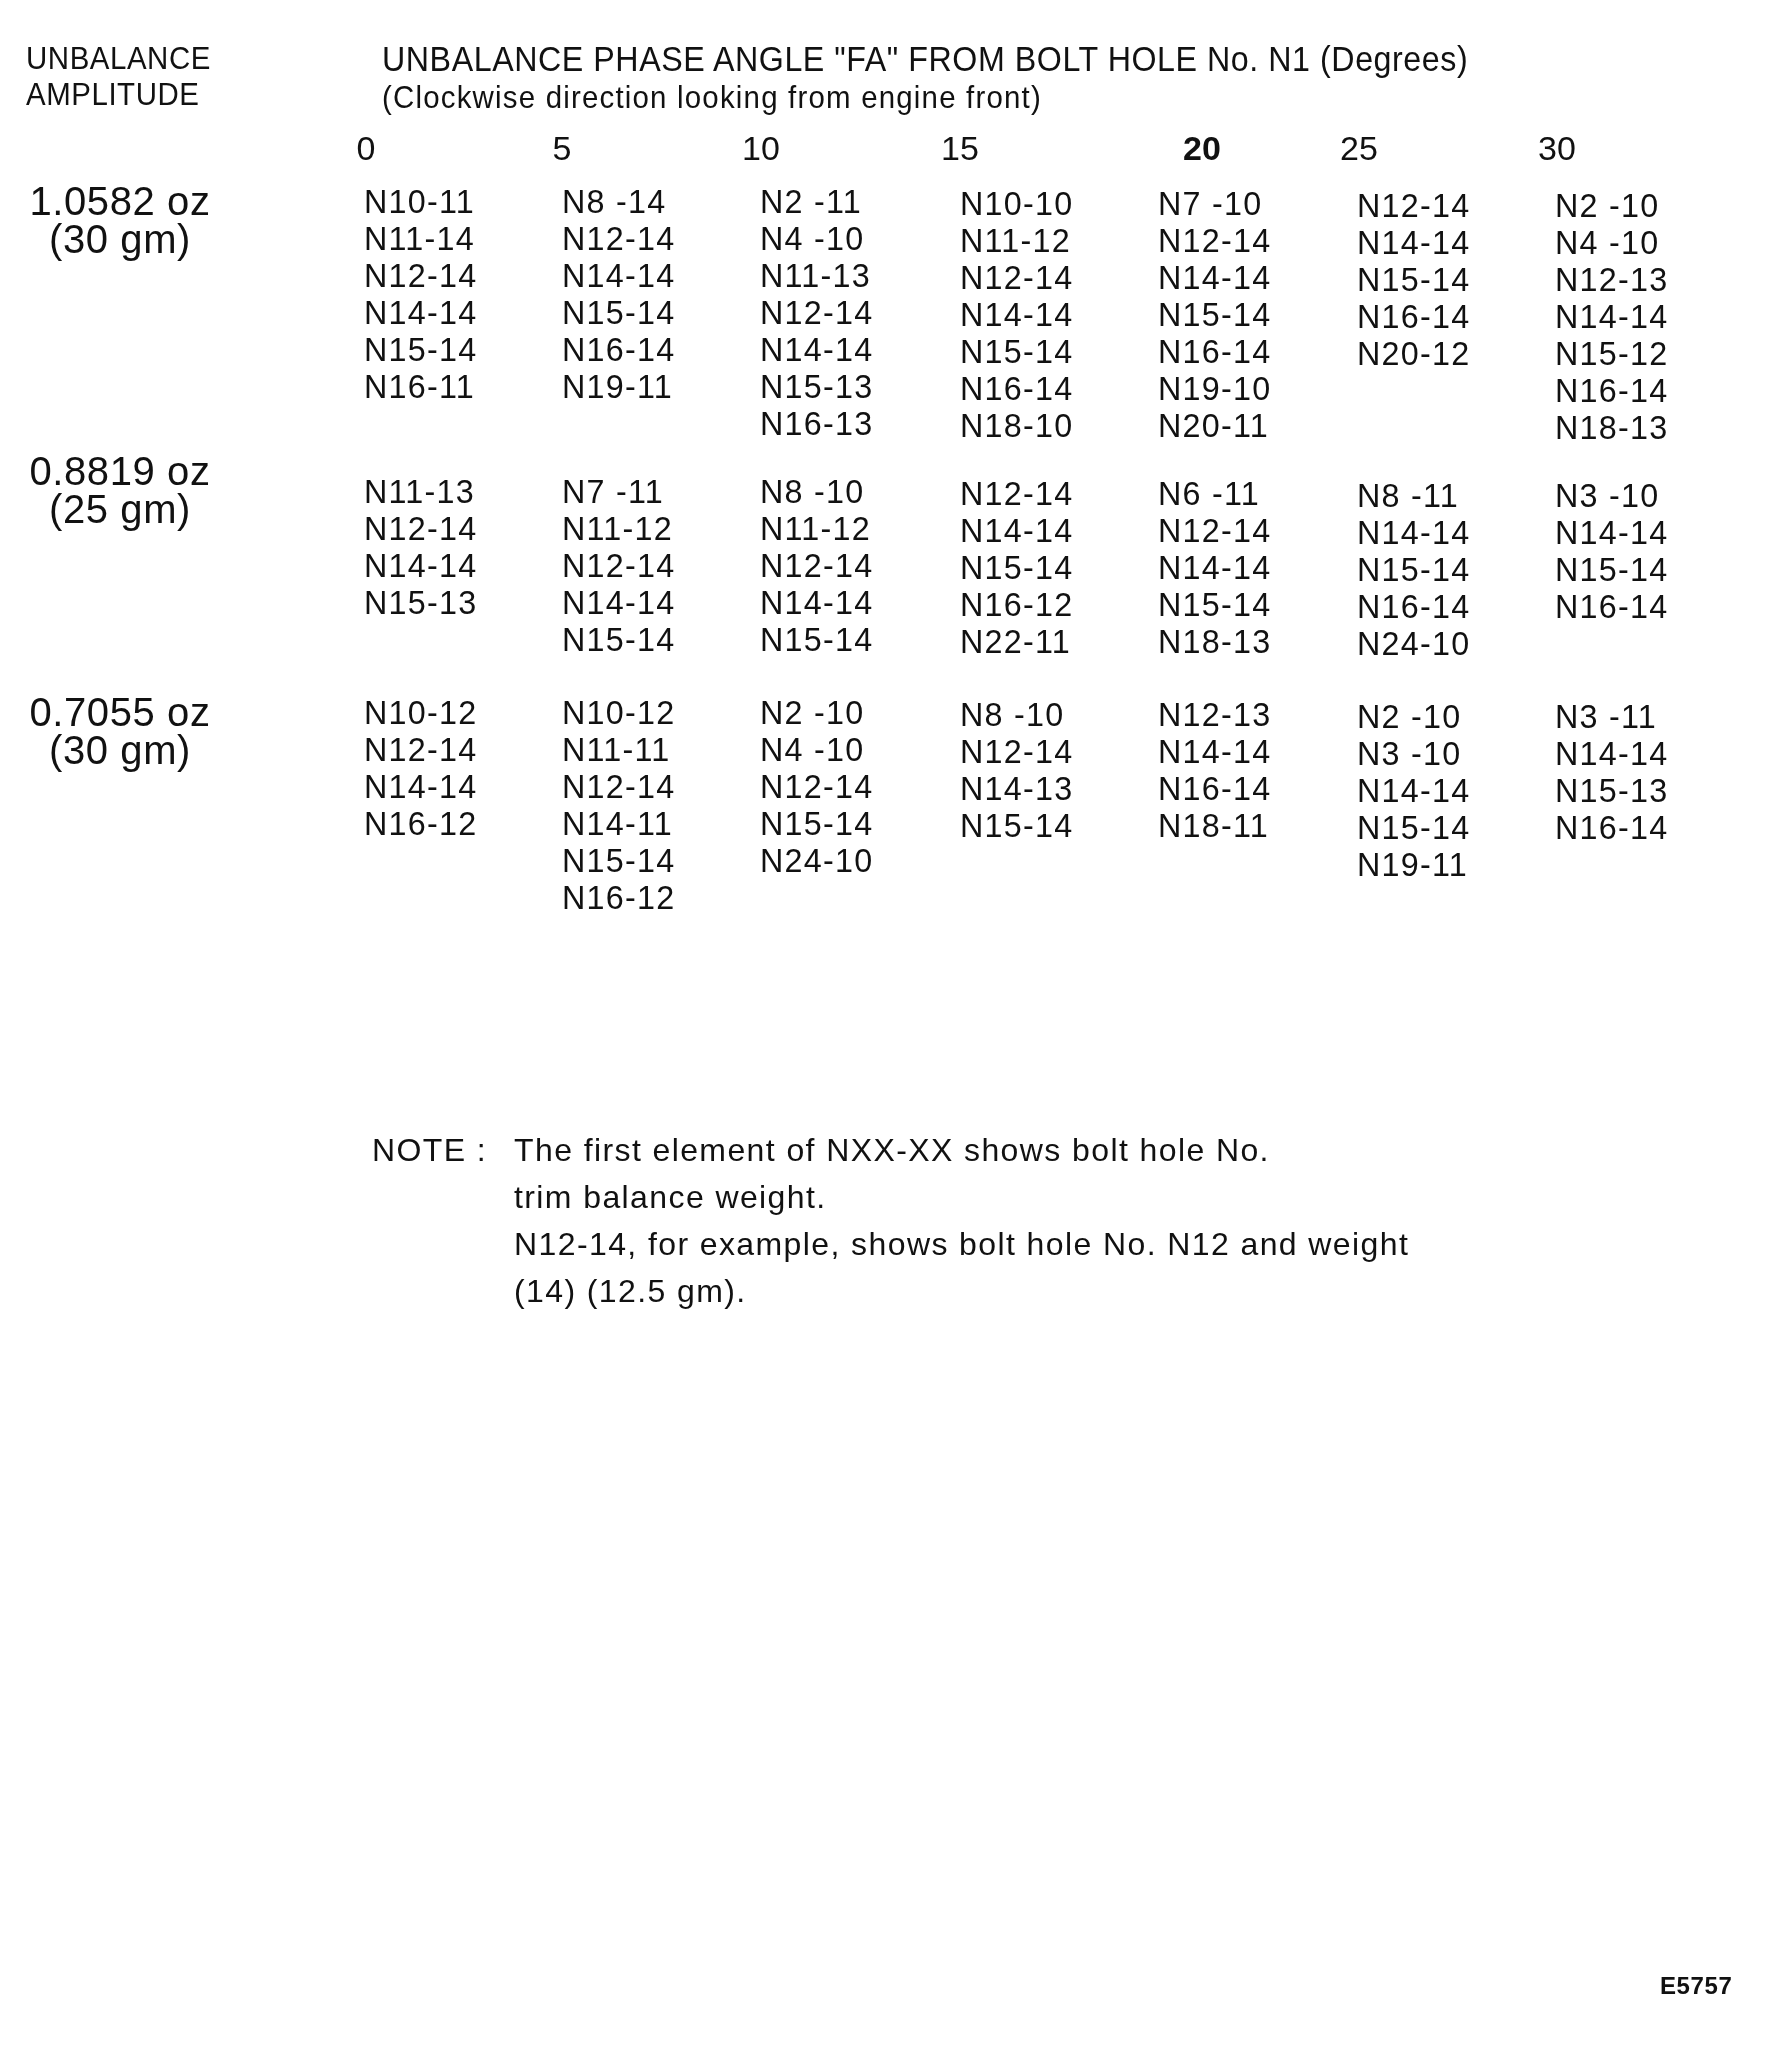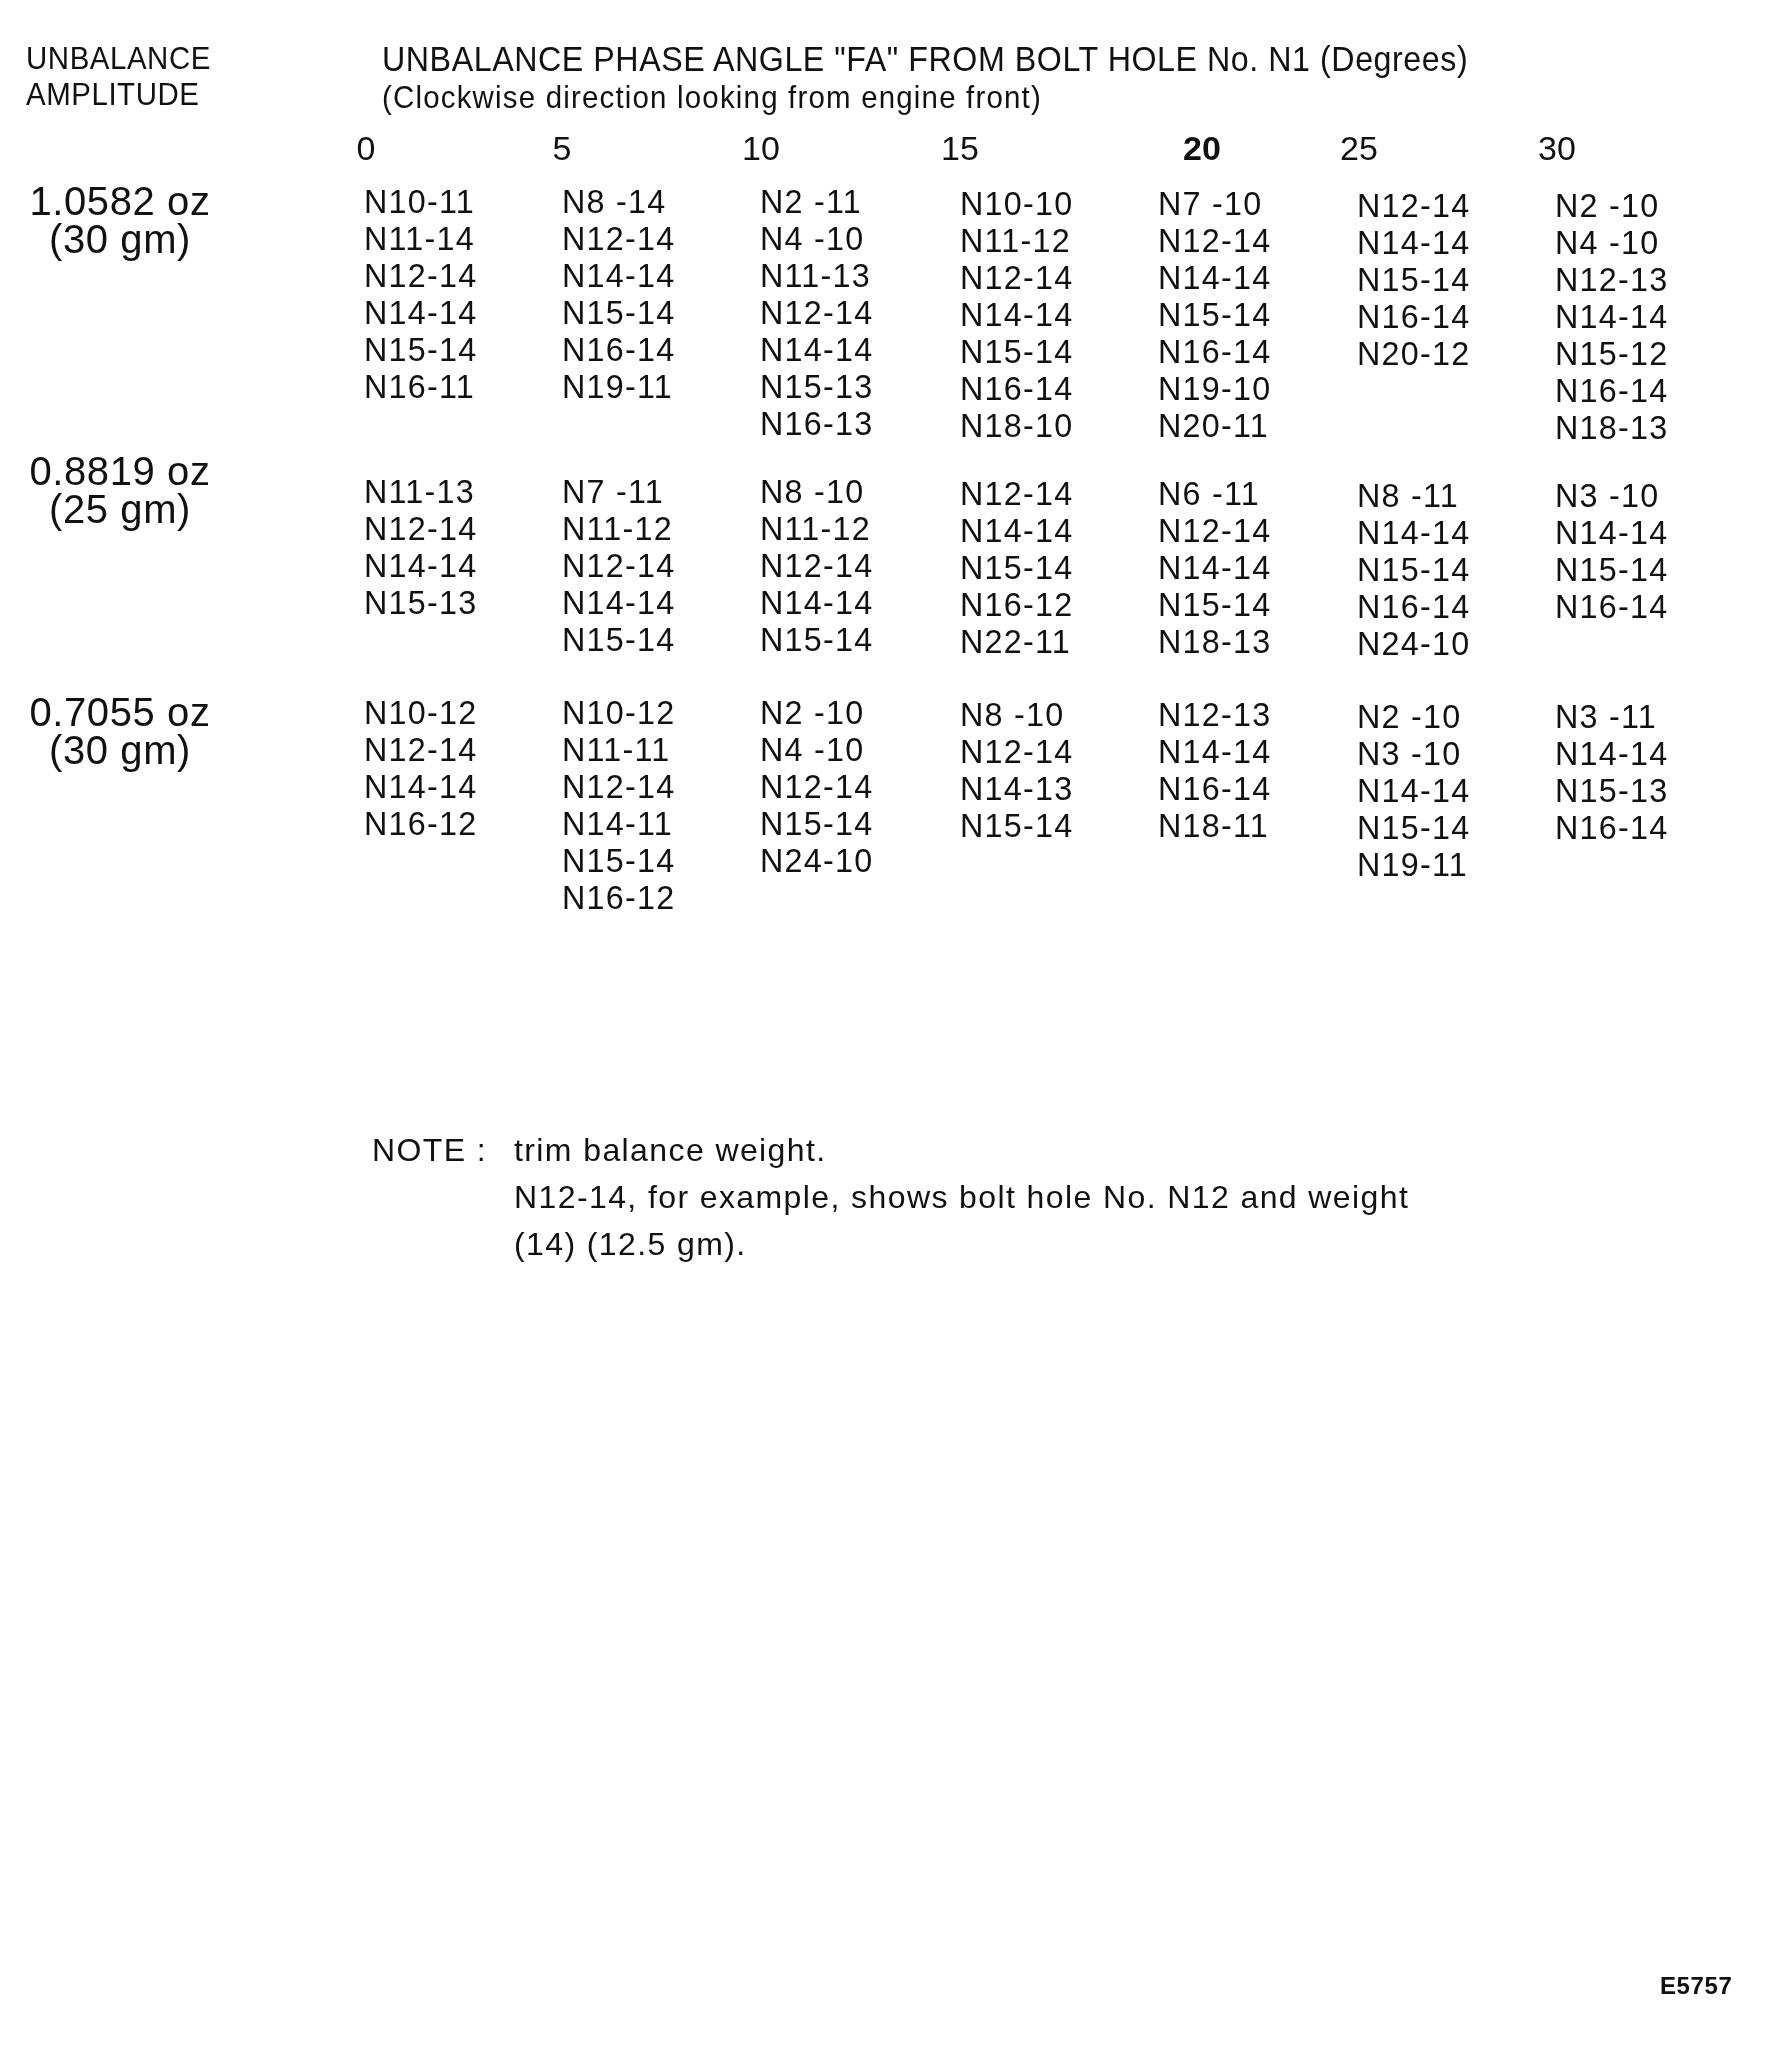--- a/index.html
+++ b/index.html
@@ -103,20 +103,21 @@
     <div class="cell" style="left: 760px; top: 694px;"><div>N2 -10</div><div>N4 -10</div><div>N12-14</div><div>N15-14</div><div>N24-10</div></div>
     <div class="cell" style="left: 960px; top: 696px;"><div>N8 -10</div><div>N12-14</div><div>N14-13</div><div>N15-14</div></div>
     <div class="cell" style="left: 1158px; top: 696px;"><div>N12-13</div><div>N14-14</div><div>N16-14</div><div>N18-11</div></div>
     <div class="cell" style="left: 1357px; top: 698px;"><div>N2 -10</div><div>N3 -10</div><div>N14-14</div><div>N15-14</div><div>N19-11</div></div>
     <div class="cell" style="left: 1555px; top: 698px;"><div>N3 -11</div><div>N14-14</div><div>N15-13</div><div>N16-14</div></div>
   </div>
 
 <div class="note">
   <div class="note-label">NOTE :</div>
   <div class="note-body">
+    <div>The first element of NXX-XX shows bolt hole No.</div>
     <div>trim balance weight.</div>
     <div>N12-14, for example, shows bolt hole No. N12 and weight</div>
     <div>(14) (12.5 gm).</div>
   </div>
 </div>
 
 <div class="figref">E5757</div>
 
 
 </body></html>

